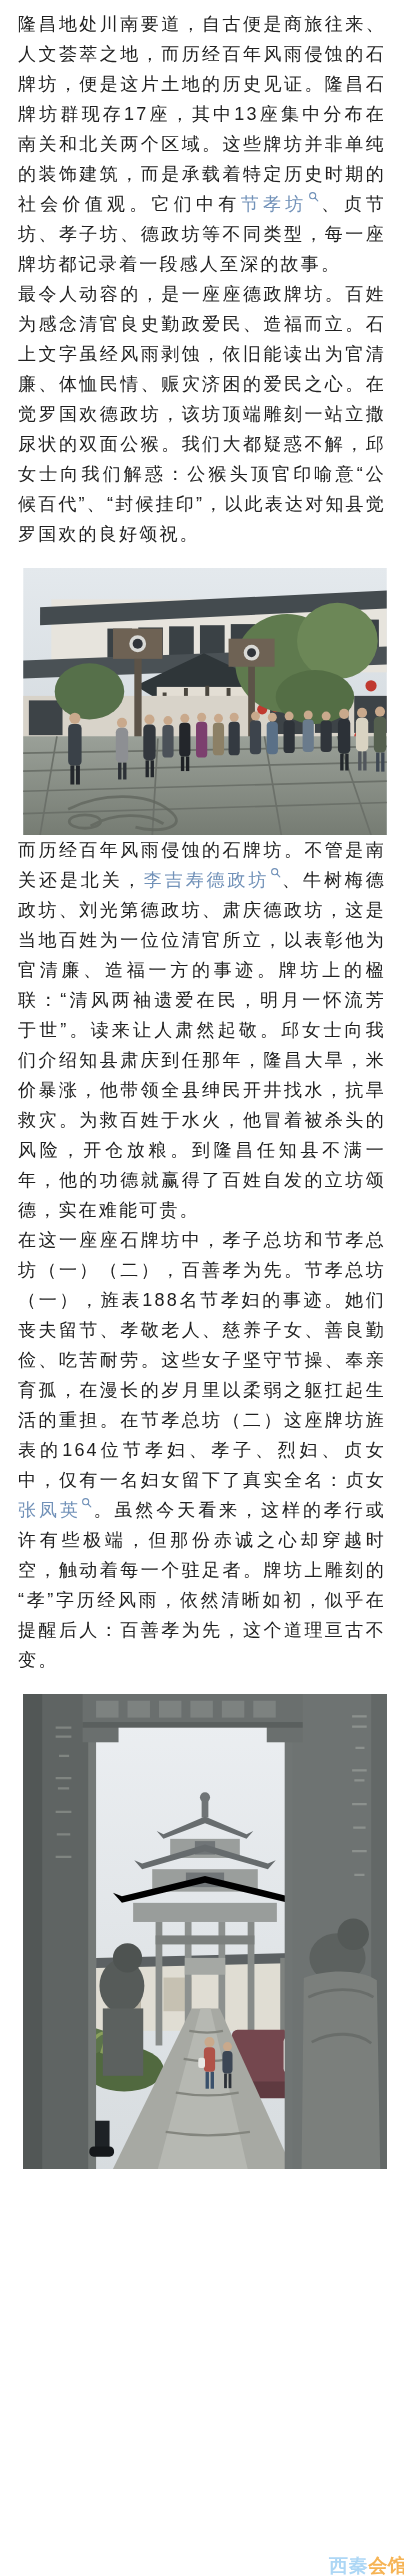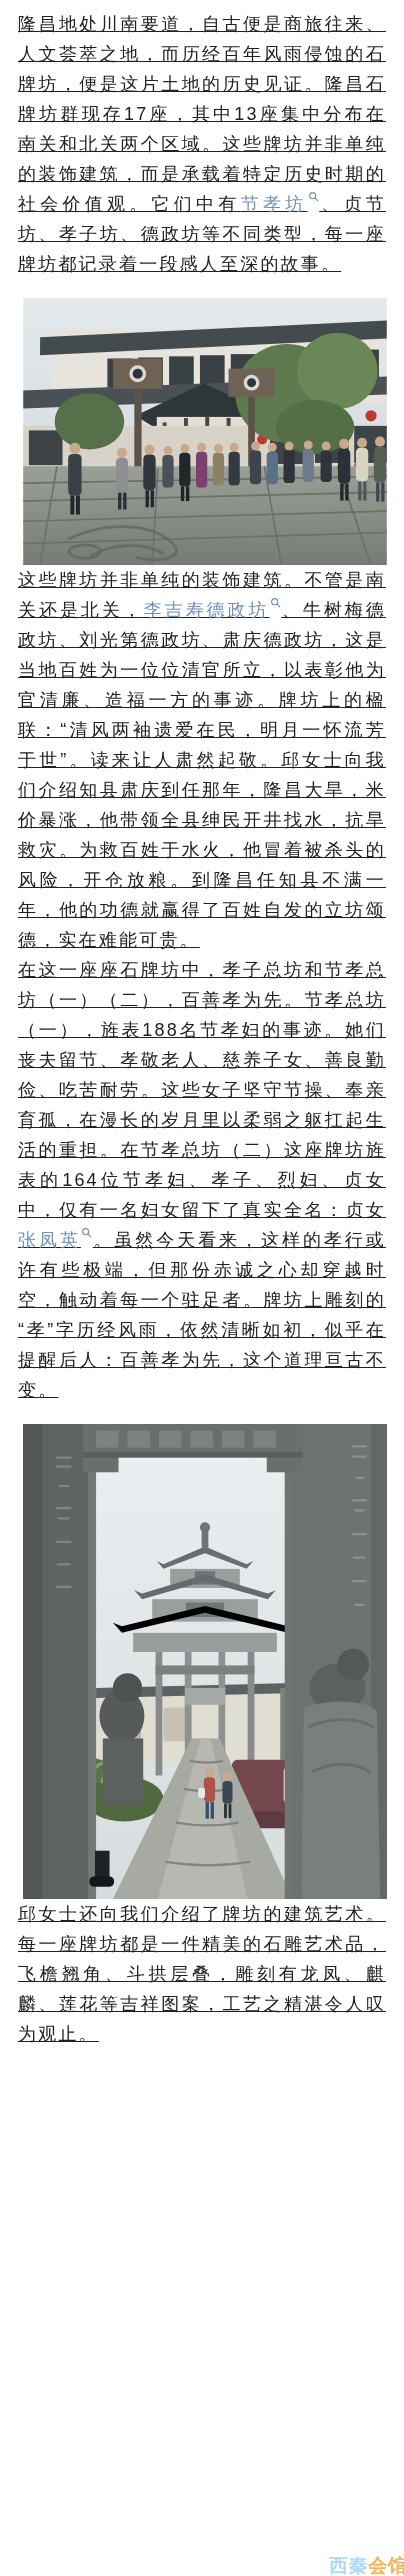--- a/index.html
+++ b/index.html
@@ -19,21 +19,20 @@
   }
   .content{padding:9px 18px 0 18px;}
   p.para{
     margin:0;
     font-size:18px;
     line-height:30px;
     letter-spacing:2.2px;
     color:var(--text-color);
     text-align:justify;
     word-break:break-all;
-    text-decoration:underline;
   }
   .para-gap{margin-top:30px;}
   .after-figure{margin-top:92px;}
   a.entity-link{
     color:var(--link-color);
     text-decoration:none;
     cursor:pointer;
   }
   svg.search-sup{
     width:11.2px;height:11.2px;
@@ -64,20 +63,21 @@
 <body>
 
 <div class="page">
   <div class="content">
 
     <p class="para"><span>隆昌地处川南要道，自古便是商旅往来、人文荟萃之地，而历经百年风雨侵蚀的石牌坊，便是这片土地的历史见证。隆昌石牌坊群现存17座，其中13座集中分布在南关和北关两个区域。这些牌坊并非单纯的装饰建筑，而是承载着特定历史时期的社会价值观。它们中有</span><a class="entity-link">节孝坊<svg viewBox="0 0 24 24" class="search-sup">
             <circle cx="10" cy="10" r="6.5" fill="none" stroke="currentColor" stroke-width="2.4"></circle>
             <line x1="15" y1="15" x2="21" y2="21" stroke="currentColor" stroke-width="2.4" stroke-linecap="round"></line>
           </svg></a><span>、贞节坊、孝子坊、德政坊等不同类型，每一座牌坊都记录着一段感人至深的故事。</span></p>
 
+    <p class="para para-gap"><span>最令人动容的，是一座座德政牌坊。百姓为感念清官良史勤政爱民、造福而立。石上文字虽经风雨剥蚀，依旧能读出为官清廉、体恤民情、赈灾济困的爱民之心。在觉罗国欢德政坊，该坊顶端雕刻一站立撒尿状的双面公猴。我们大都疑惑不解，邱女士向我们解惑：公猴头顶官印喻意“公候百代”、“封候挂印”，以此表达对知县觉罗国欢的良好颂祝。</span></p>
 
     <figure class="photo" aria-label="游客人群站在古镇传统建筑前的石板广场上听讲解">
       <svg viewBox="0 0 648 476" width="364" height="267">
         <defs>
           <linearGradient id="sky1" x1="0" y1="0" x2="0" y2="1">
             <stop offset="0" stop-color="#e4e9ed"></stop>
             <stop offset="1" stop-color="#cdd4d9"></stop>
           </linearGradient>
           <linearGradient id="ground1" x1="0" y1="0" x2="0" y2="1">
             <stop offset="0" stop-color="#9aa098"></stop>
@@ -229,21 +229,21 @@
           <g>
               <circle cx="636" cy="256" r="9" fill="#c9a98c"></circle>
               <rect x="625" y="265" width="22" height="64" rx="8" fill="#55604f"></rect>
               <rect x="629" y="329" width="6" height="34" fill="#3f4853"></rect>
               <rect x="638" y="329" width="6" height="34" fill="#3f4853"></rect>
             </g>
         </g>
       </svg>
     </figure>
 
-    <p class="para after-figure"><span>这些牌坊并非单纯的装饰建筑。不管是南关还是北关，</span><a class="entity-link">李吉寿德政坊<svg viewBox="0 0 24 24" class="search-sup">
+    <p class="para after-figure"><span>而历经百年风雨侵蚀的石牌坊。不管是南关还是北关，</span><a class="entity-link">李吉寿德政坊<svg viewBox="0 0 24 24" class="search-sup">
             <circle cx="10" cy="10" r="6.5" fill="none" stroke="currentColor" stroke-width="2.4"></circle>
             <line x1="15" y1="15" x2="21" y2="21" stroke="currentColor" stroke-width="2.4" stroke-linecap="round"></line>
           </svg></a><span>、牛树梅德政坊、刘光第德政坊、肃庆德政坊，这是当地百姓为一位位清官所立，以表彰他为官清廉、造福一方的事迹。牌坊上的楹联：“清风两袖遗爱在民，明月一怀流芳于世”。读来让人肃然起敬。邱女士向我们介绍知县肃庆到任那年，隆昌大旱，米价暴涨，他带领全县绅民开井找水，抗旱救灾。为救百姓于水火，他冒着被杀头的风险，开仓放粮。到隆昌任知县不满一年，他的功德就赢得了百姓自发的立坊颂德，实在难能可贵。</span></p>
 
     <p class="para para-gap"><span>在这一座座石牌坊中，孝子总坊和节孝总坊（一）（二），百善孝为先。节孝总坊（一），旌表188名节孝妇的事迹。她们丧夫留节、孝敬老人、慈养子女、善良勤俭、吃苦耐劳。这些女子坚守节操、奉亲育孤，在漫长的岁月里以柔弱之躯扛起生活的重担。在节孝总坊（二）这座牌坊旌表的164位节孝妇、孝子、烈妇、贞女中，仅有一名妇女留下了真实全名：贞女</span><a class="entity-link">张凤英<svg viewBox="0 0 24 24" class="search-sup">
             <circle cx="10" cy="10" r="6.5" fill="none" stroke="currentColor" stroke-width="2.4"></circle>
             <line x1="15" y1="15" x2="21" y2="21" stroke="currentColor" stroke-width="2.4" stroke-linecap="round"></line>
           </svg></a><span>。虽然今天看来，这样的孝行或许有些极端，但那份赤诚之心却穿越时空，触动着每一个驻足者。牌坊上雕刻的“孝”字历经风雨，依然清晰如初，似乎在提醒后人：百善孝为先，这个道理亘古不变。</span></p>
 
     <figure class="photo" aria-label="透过石牌坊门洞望向远处多重檐石牌坊与石板路">
@@ -352,21 +352,20 @@
             <rect x="298" y="12" width="40" height="30"></rect>
           <rect x="354" y="12" width="40" height="30"></rect>
             <rect x="410" y="12" width="40" height="30"></rect>
         </g>
 
         <rect x="128" y="760" width="26" height="50" fill="#1e2226"></rect>
         <rect x="118" y="806" width="44" height="18" rx="8" fill="#15181b"></rect>
       </svg>
     </figure>
 
-    <p class="para after-figure"><span>邱女士还向我们介绍了牌坊的建筑艺术。每一座牌坊都是一件精美的石雕艺术品，飞檐翘角、斗拱层叠，雕刻有龙凤、麒麟、莲花等吉祥图案，工艺之精湛令人叹为观止。</span></p>
 
   </div>
 
   <div class="watermark">
     <span class="wm-part1">西秦</span><span class="wm-part2">会馆</span>
   </div>
 </div>
 
 
 </body></html>

